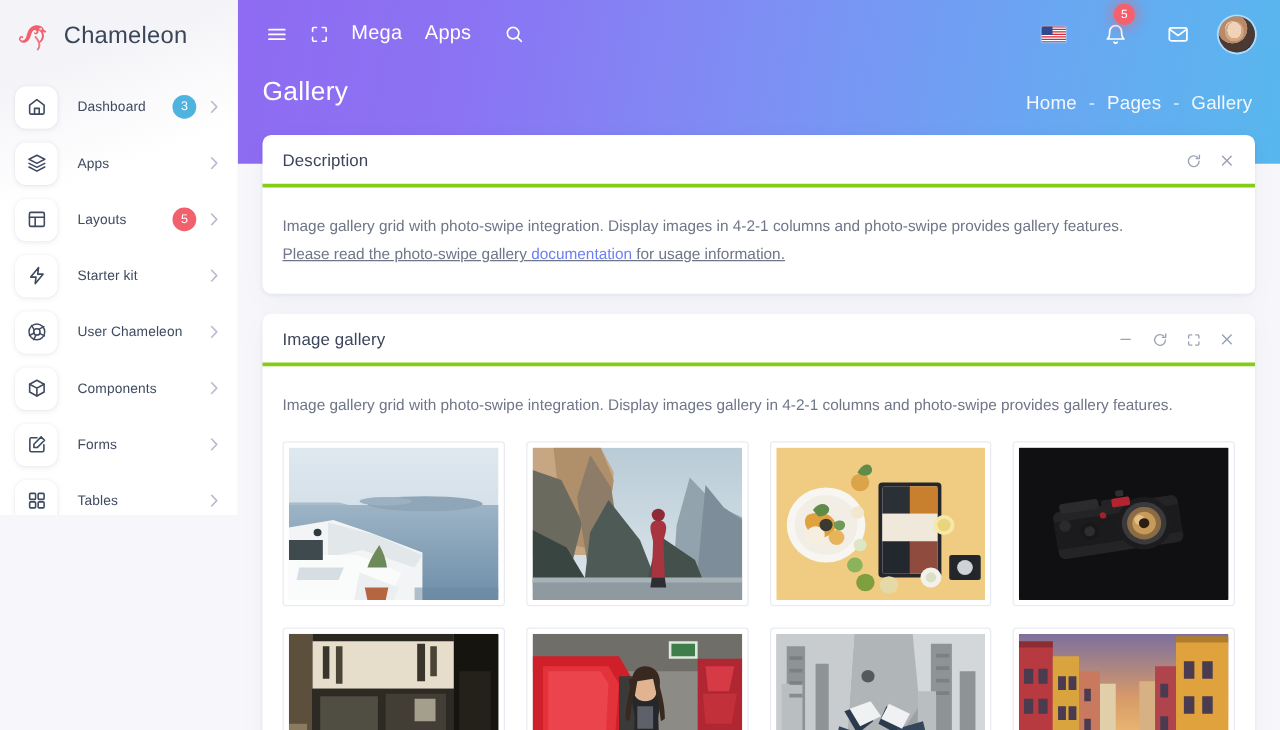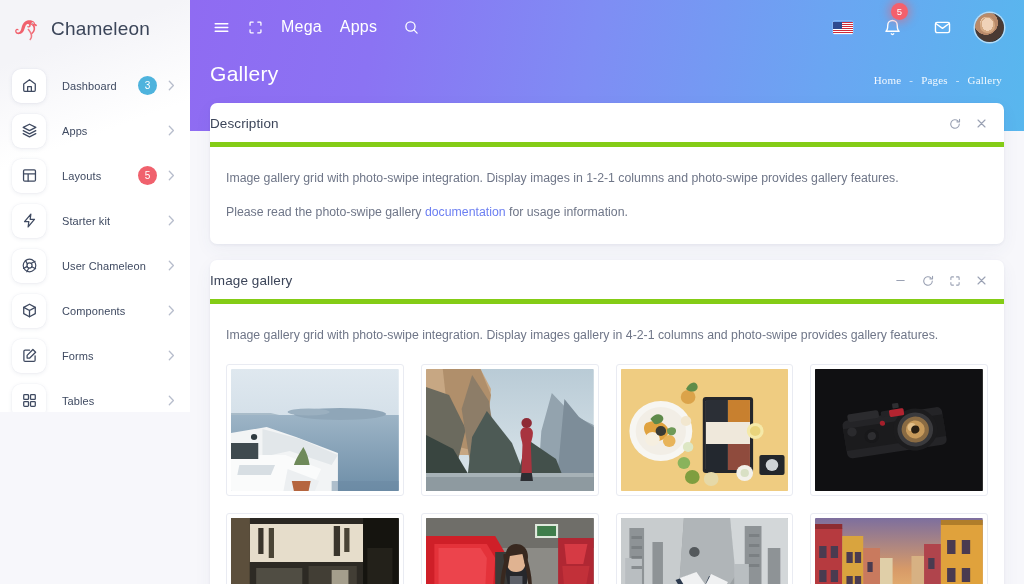--- a/index.html
+++ b/index.html
@@ -93,43 +93,43 @@
     overflow: hidden; position: relative;
   }
   .avatar::after{
     content:""; position:absolute; left:18%; top:14%; width:52%; height:58%;
     border-radius:50% 50% 44% 44%;
     background: radial-gradient(ellipse at 50% 45%, #f0d2b8 0 52%, #d3a882 53% 100%);
   }
 
   .page-head { position: relative; display: flex; align-items: flex-start; padding: 8px 22px 0 20px; }
   .page-title { font-size: 21px; color: #ffffff; letter-spacing: .3px; }
-  .crumbs { margin-left: auto; font-size: 11px; color: rgba(255,255,255,.92); padding-top: 12px; letter-spacing: .2px; font-family: Liberation Serif, serif; }
+  .crumbs { margin-left: auto; font-size: 15px; color: rgba(255,255,255,.92); padding-top: 12px; letter-spacing: .2px; }
   .crumb { cursor: pointer; }
   .crumb-sep { padding: 0 5px; opacity: .85; }
 
   .content { position: relative; padding: 0 20px; }
 
   .card {
     background: #ffffff; border-radius: 7px;
     box-shadow: 0 1px 3px rgba(60,70,110,.07), 0 6px 18px rgba(60,70,110,.05);
     margin-bottom: 16px;
   }
   .card-head {
     display: flex; align-items: center;
-    padding: 13px 16px 11px 0;
-    border-bottom: 5px solid #84cc16;
+    padding: 13px 16px 11px 16px;
+    border-bottom: 3px solid #84cc16;
   }
   .card-title { font-size: 13.5px; color: #3c4559; letter-spacing: .1px; }
   .card-tools { margin-left: auto; display: flex; align-items: center; gap: 14px; }
   .tool { cursor: pointer; display: flex; align-items: center; justify-content: center; width: 13px; height: 13px; color: #9aa1b3; }
   .tool svg { display: block; }
   .card-body { padding: 18px 16px 16px 16px; }
   .body-text { font-size: 12.3px; color: #6f7688; line-height: 1.55; }
-  .body-text + .body-text { margin-top: 15px; }
+  .body-text + .body-text { margin-top: 3px; text-decoration: underline; }
   .link { color: #6c7ff2; text-decoration: none; cursor: pointer; }
 
   .gallery-grid { display: grid; grid-template-columns: repeat(4, 1fr); gap: 17px; margin-top: 19px; }
   .thumb {
     background: #fff; border: 1px solid #e9ebf2; border-radius: 3px; padding: 4px;
     cursor: pointer; overflow: hidden;
   }
   .thumb-img { width: 100%; height: 122px; border-radius: 1px; overflow: hidden; position: relative; }
   .thumb-img svg { display: block; width: 100%; height: 100%; }
 </style>
@@ -391,21 +391,21 @@
               </svg>
             </span>
             <span class="tool">
               <svg width="11" height="11" viewBox="0 0 12 12" fill="none" stroke="currentColor" stroke-width="1.25" stroke-linecap="round">
                   <path d="M2.2 2.2 9.8 9.8M9.8 2.2 2.2 9.8"></path>
                 </svg>
             </span>
           </div>
         </div>
         <div class="card-body" style="padding-top:22px;padding-bottom:22px">
-          <p class="body-text">Image gallery grid with photo-swipe integration. Display images in 1-2-1 columns and photo-swipe provides gallery features.</p>
+          <p class="body-text">Image gallery grid with photo-swipe integration. Display images in 4-2-1 columns and photo-swipe provides gallery features.</p>
           <p class="body-text">
             <span>Please read the photo-swipe gallery </span><a class="link">documentation</a><span> for usage information.</span>
           </p>
         </div>
       </section>
 
       <section class="card">
         <div class="card-head">
           <div class="card-title">Image gallery</div>
           <div class="card-tools">

